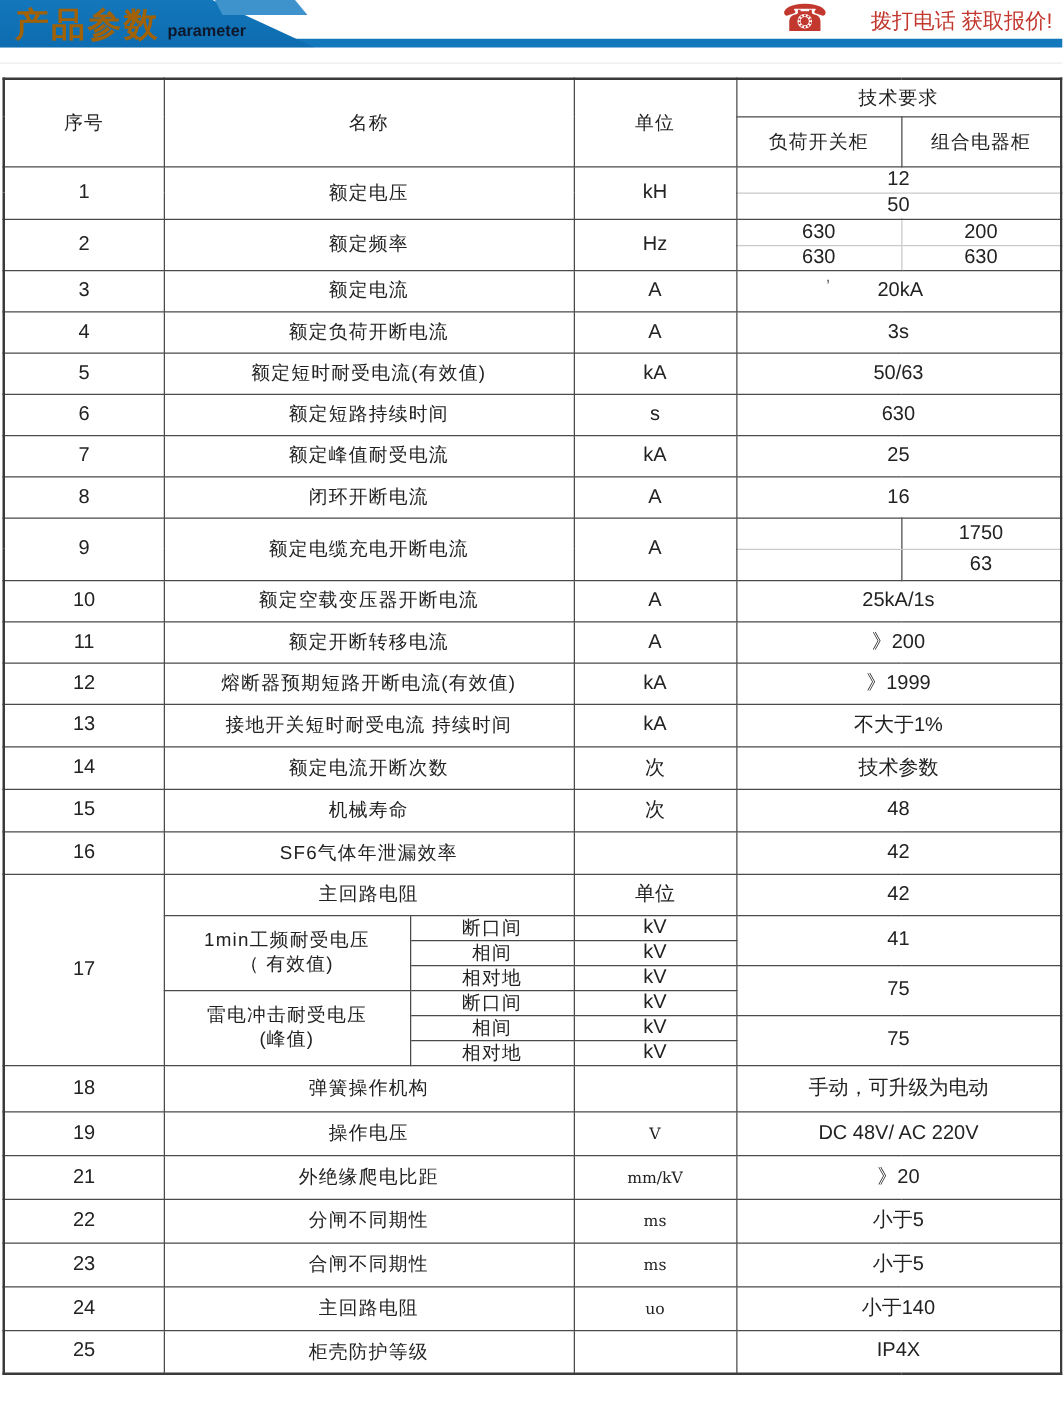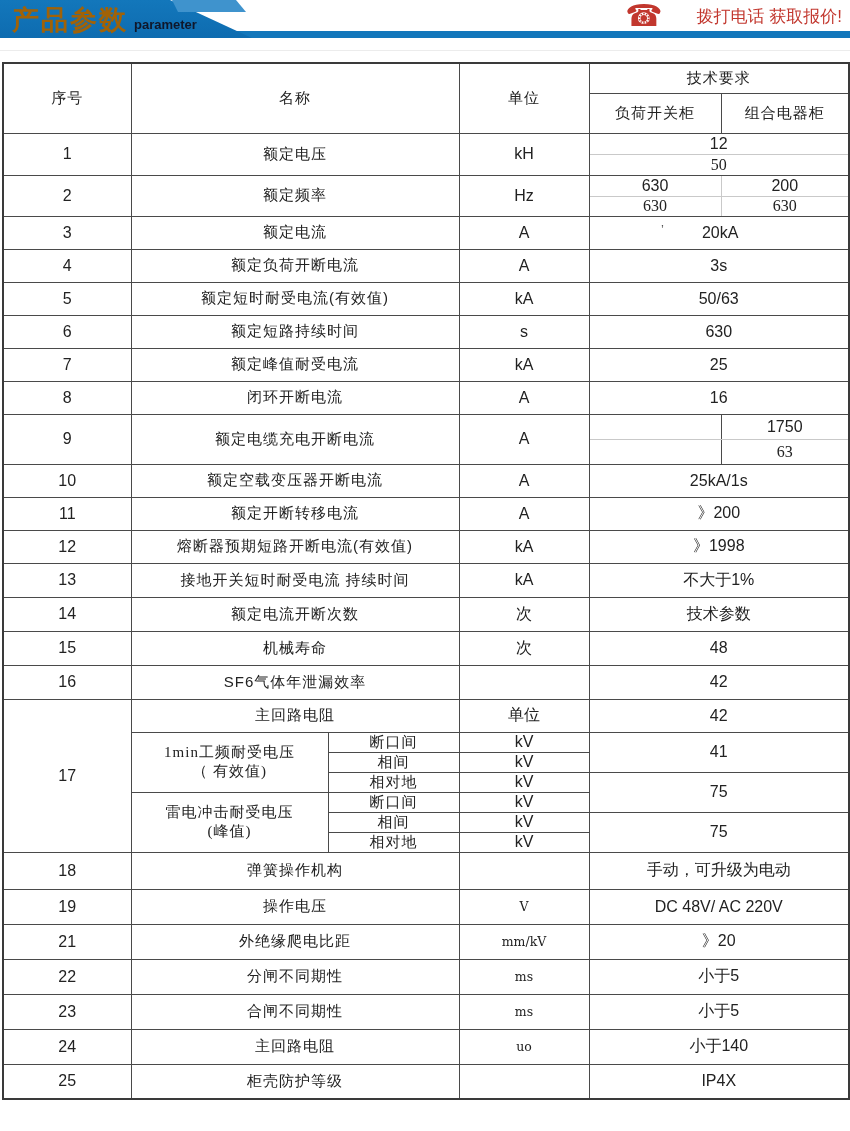--- a/index.html
+++ b/index.html
@@ -53,28 +53,28 @@
     overflow:hidden;white-space:nowrap;
   }
   td.seq{font-size:16px;}
   td.name{letter-spacing:1px;}
   td.unit{font-size:16px;}
   td.u-sm{font-family:"DejaVu Serif","Liberation Serif",serif;font-size:12.5px;}
   td.val{font-size:16px;}
   td.hdr{font-size:15px;letter-spacing:1px;}
   
   td.lb{border-bottom:1px solid var(--border-light);}
-  td.lt{border-top:1px solid var(--border-light);font-family:Liberation Serif, serif;}
+  td.lt{border-top:1px solid var(--border-light);}
   td.lr{border-right:1px solid var(--border-light);}
   td.ll{border-left:1px solid var(--border-light);}
   
   tr.h30{height:30px;} tr.h40{height:40px;} tr.h21{height:21px;} tr.h20{height:20px;}
   tr.h33{height:33px;} tr.h34{height:34px;} tr.h25{height:25px;} tr.h37{height:37px;}
   tr.h35{height:35px;}
-  .grp-line{line-height:1.3;font-family:Liberation Serif, serif;}
+  .grp-line{line-height:1.3;}
   .mark{display:inline-block;transform:translate(-38px,-4px);font-size:13px;color:#555;}
 </style>
 </head>
 <body>
 
 <div class="banner">
   <div class="banner-bar"></div>
   <div class="banner-shape"></div>
   <div class="banner-shape-hl"></div>
   <div class="banner-title-wrap">
@@ -190,21 +190,21 @@
   <tr class="h33">
     <td class="seq">11</td>
     <td class="name" colspan="2">额定开断转移电流</td>
     <td class="unit">A</td>
     <td class="val" colspan="2">》200</td>
   </tr>
   <tr class="h33">
     <td class="seq">12</td>
     <td class="name" colspan="2">熔断器预期短路开断电流(有效值)</td>
     <td class="unit">kA</td>
-    <td class="val" colspan="2">》1998</td>
+    <td class="val" colspan="2">》1999</td>
   </tr>
   <tr class="h34">
     <td class="seq">13</td>
     <td class="name" colspan="2">接地开关短时耐受电流 持续时间</td>
     <td class="unit">kA</td>
     <td class="val" colspan="2">不大于1%</td>
   </tr>
   <tr class="h34">
     <td class="seq">14</td>
     <td class="name" colspan="2">额定电流开断次数</td>

